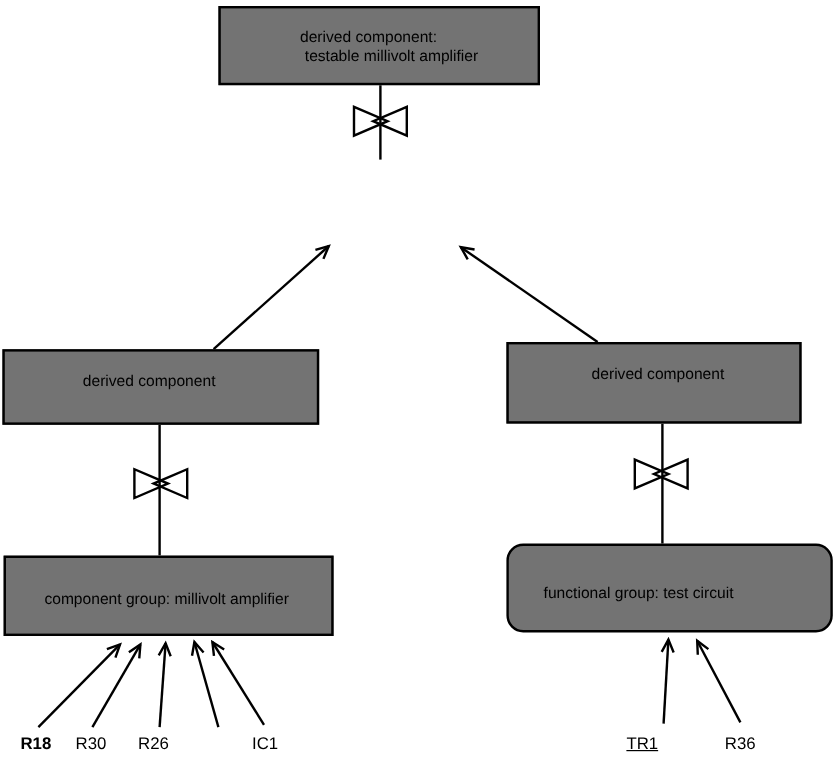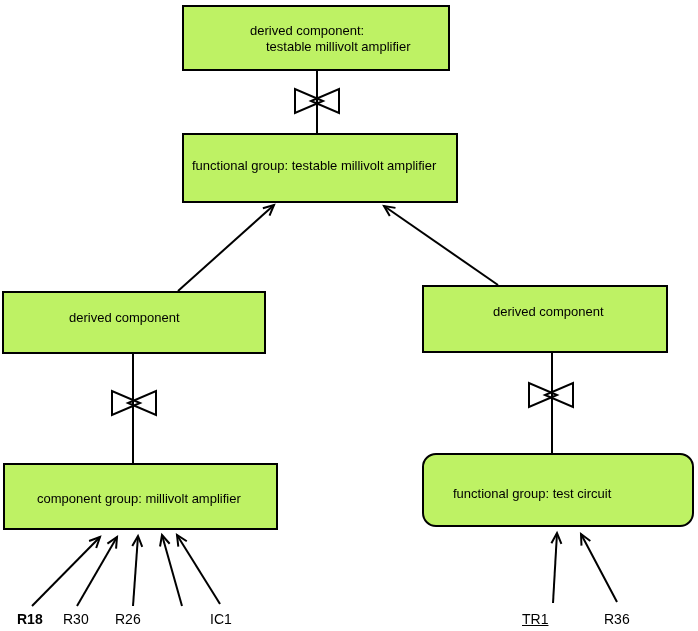--- a/index.html
+++ b/index.html
@@ -11,28 +11,28 @@
     position: relative;
     overflow: hidden;
   }
   .stage { position: absolute; left: 0; top: 0; width: 698px; height: 631px; }
   svg.connectors { position: absolute; left: 0; top: 0; }
   svg.connectors line, svg.connectors path { stroke: #000; stroke-width: 2; fill: none; }
 
   .box {
     position: absolute;
     border: 2px solid #000;
-    background: #bef264;
+    background: #737373;
     box-sizing: border-box;
     font-size: 13px;
     line-height: 16px;
     white-space: nowrap;
   }
   #box-top-derived      { left: 182px; top: 5px;   width: 268px; height: 66px; padding: 16px 0 0 66px; }
-  #box-top-derived .l2  { margin-left: 16px; }
+  #box-top-derived .l2  { margin-left: 4px; }
   #box-top-functional   { left: 182px; top: 133px; width: 276px; height: 70px; padding: 23px 0 0 8px; }
   #box-left-derived     { left: 2px;   top: 291px; width: 264px; height: 63px; padding: 17px 0 0 65px; }
   #box-left-functional  { left: 3px;   top: 463px; width: 275px; height: 67px; padding: 26px 0 0 32px; }
   #box-right-derived    { left: 422px; top: 285px; width: 246px; height: 68px; padding: 17px 0 0 69px; }
   #box-right-functional { left: 422px; top: 453px; width: 272px; height: 74px; padding: 31px 0 0 29px; border-radius: 14px; }
 
   .comp { position: absolute; top: 611px; font-size: 14px; }
   #lbl-r18 { left: 17px; font-weight: bold; }
   #lbl-r30 { left: 63px; }
   #lbl-r26 { left: 115px; }
@@ -106,23 +106,20 @@
     <g>
       <line x1="617" y1="602" x2="581" y2="534" marker-end="url(#oa)"></line>
     </g>
   </svg>
 
   <div class="box" id="box-top-derived">
     <div class="l1">derived component:</div>
     <div class="l2">testable millivolt amplifier</div>
   </div>
 
-  <div class="box" id="box-top-functional">
-    <div class="l1">functional group: testable millivolt amplifier</div>
-  </div>
 
   <div class="box" id="box-left-derived">
     <div class="l1">derived component</div>
   </div>
 
   <div class="box" id="box-left-functional">
     <div class="l1">component group: millivolt amplifier</div>
   </div>
 
   <div class="box" id="box-right-derived">

